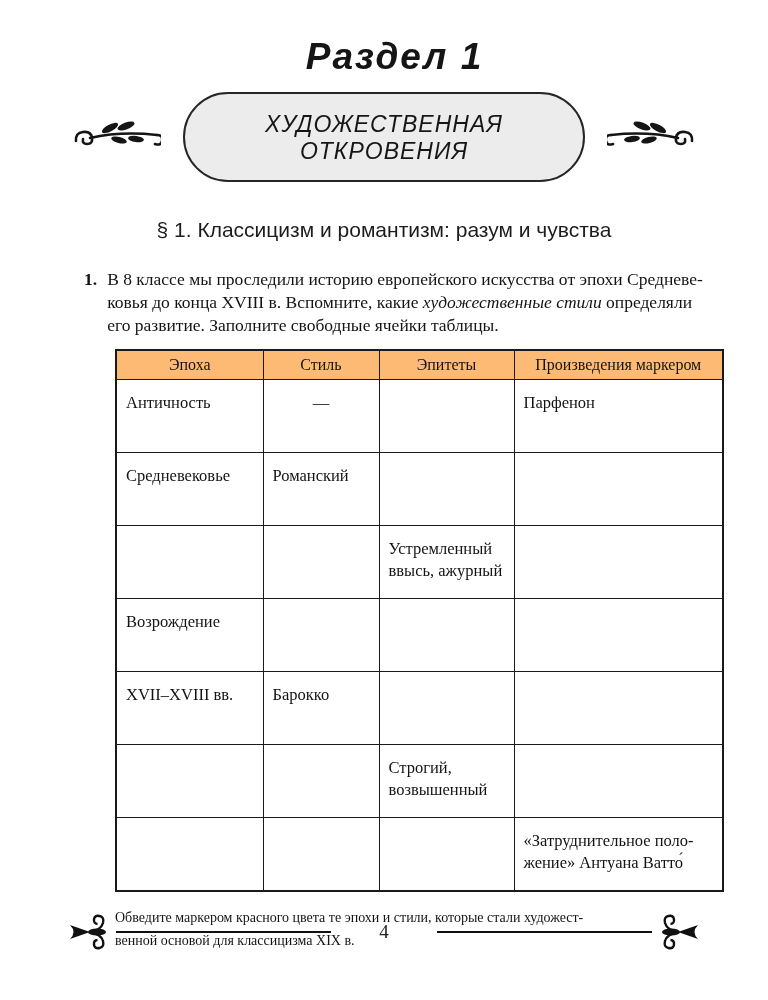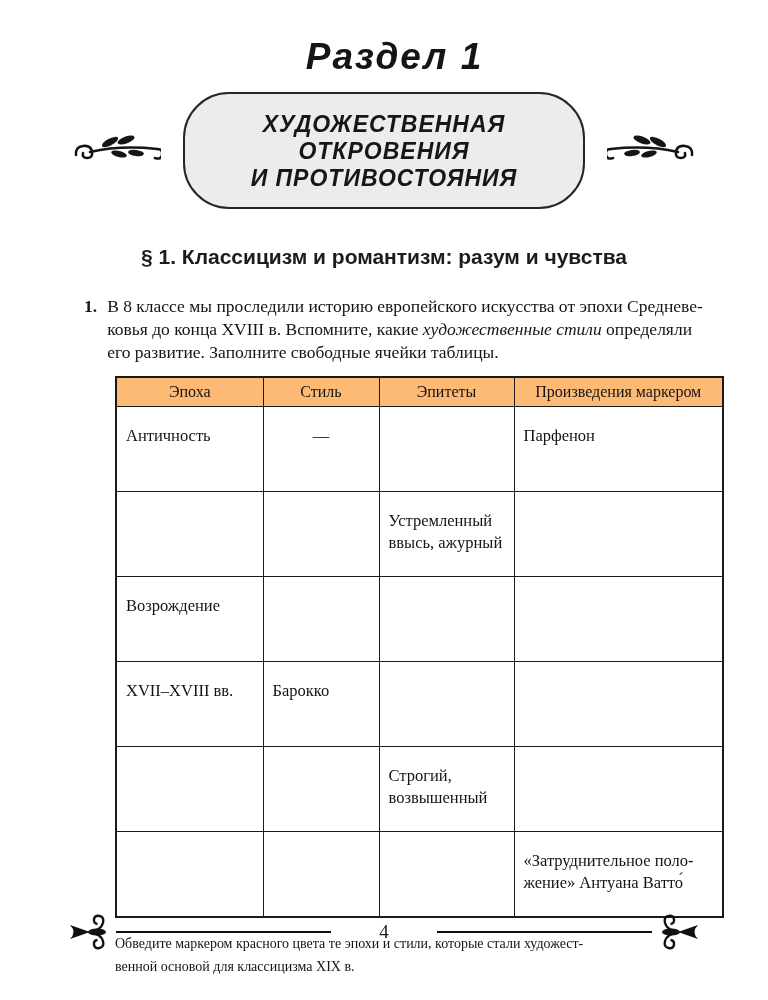--- a/index.html
+++ b/index.html
@@ -20,51 +20,51 @@
   .chapter-row{
     margin-top:14px;display:flex;align-items:center;justify-content:center;gap:22px;
   }
   .chapter-box{
     width:402px;box-sizing:border-box;
     background:#ececec;border:2.5px solid #262626;border-radius:46px;
     padding:17px 24px 15px;text-align:center;
   }
   .chapter-line{
     font-family:"Liberation Sans", sans-serif;
-    font-style:italic;font-weight:700;font-size:23px;line-height:27px;
+    font-style:italic;font-weight:400;font-size:23px;line-height:27px;
     letter-spacing:1px;color:#161616;
   }
   .vine{flex:0 0 auto;display:block;}
   .flip{transform:scaleX(-1);}
   
   .para-heading{
     margin-top:36px;text-align:center;
     font-family:"Liberation Sans", sans-serif;
-    font-weight:700;font-size:21px;color:#1c1c1c;
+    font-weight:400;font-size:21px;color:#1c1c1c;
   }
   
   .task{
     margin:26px 46px 0 84px;display:flex;align-items:flex-start;gap:10px;
     font-size:17.5px;line-height:23px;
   }
   .task-number{font-weight:700;flex:0 0 auto;}
   .task-text{white-space:pre-line;}
   .task-text em{font-style:italic;}
   
   table.fill{
     margin:12px 0 0 115px;width:607px;border-collapse:collapse;table-layout:fixed;
     border:2px solid #1a1a1a;
   }
   table.fill th, table.fill td{border:1.5px solid #1a1a1a;}
   table.fill th{
     background:#fdba74;font-weight:400;text-align:center;
     font-size:16px;padding:4px 4px;height:20px;
   }
   table.fill td{
-    vertical-align:top;text-align:left;padding:18px 9px;height:48px;
+    vertical-align:top;text-align:left;padding:12px 9px;height:48px;
     font-size:16.5px;line-height:22px;white-space:pre-line;
   }
   tbody tr:nth-child(1) td:nth-child(2){text-align:center;}
   
   .closing{
     margin:14px 46px 0 115px;font-size:14px;line-height:23px;white-space:pre-line;
   }
   
   .footer{
     position:absolute;left:0;right:0;bottom:48px;
@@ -93,21 +93,20 @@
       <ellipse cx="37" cy="11" rx="9" ry="3.4" transform="rotate(-28 37 11)"></ellipse>
       <ellipse cx="53" cy="9" rx="9" ry="3.4" transform="rotate(-20 53 9)"></ellipse>
       <ellipse cx="46" cy="23" rx="8" ry="3.1" transform="rotate(14 46 23)"></ellipse>
       <ellipse cx="63" cy="22" rx="8" ry="3.1" transform="rotate(8 63 22)"></ellipse>
     </g>
   </svg>
 
   <div class="chapter-box">
     <div class="chapter-line">ХУДОЖЕСТВЕННАЯ</div>
     <div class="chapter-line">ОТКРОВЕНИЯ</div>
-    <div class="chapter-line">И ПРОТИВОСТОЯНИЯ</div>
   </div>
 
   <svg class="vine flip" width="88" height="40" viewBox="0 0 88 40">
     <g fill="none" stroke="#151515" stroke-width="2.6" stroke-linecap="round">
       <path d="M3 24 q-1 -8 7 -9 q8 -1 9 6 q1 6 -5 6 q-5 0 -4 -5"></path>
       <path d="M17 21 Q 48 14 84 18"></path>
       <path d="M84 18 q6 0 5 6 q-1 5 -7 3"></path>
     </g>
     <g fill="#151515">
       <ellipse cx="37" cy="11" rx="9" ry="3.4" transform="rotate(-28 37 11)"></ellipse>
@@ -143,20 +142,26 @@
     </tr>
   </thead>
   <tbody>
     <tr>
       <td>Античность</td>
       <td>—</td>
       <td></td>
       <td>Парфенон</td>
     </tr>
     <tr>
+      <td>Средневековье</td>
+      <td>Романский</td>
+      <td></td>
+      <td></td>
+    </tr>
+    <tr>
       <td></td>
       <td></td>
       <td>Устремленный
 ввысь, ажурный</td>
       <td></td>
     </tr>
     <tr>
       <td>Возрождение</td>
       <td></td>
       <td></td>

